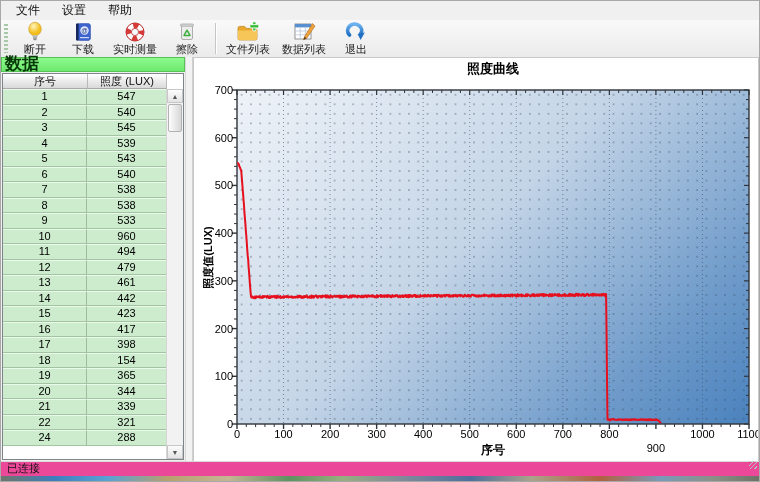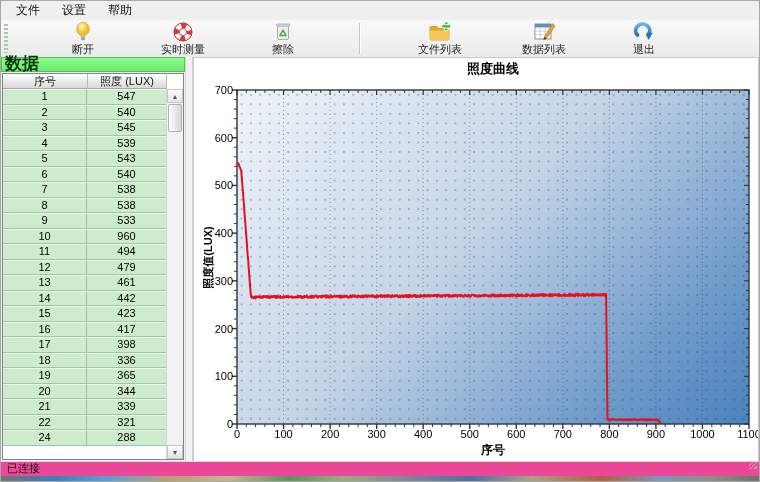--- a/index.html
+++ b/index.html
@@ -1,21 +1,21 @@
 <!DOCTYPE html>
 <html><head>
 <meta charset="utf-8">
 <style>
   html,body{margin:0;padding:0;background:#d8d8d8;font-family:"Liberation Sans",sans-serif;}
   .window{position:relative;width:760px;height:482px;background:#f0f0f0;overflow:hidden;border:1px solid #a8a8a8;box-sizing:border-box;}
   
   .menubar{height:19px;display:flex;align-items:center;padding-left:4px;background:#f0f0f0;}
   .menu-item{padding:2px 11px;font-size:12px;color:#111;cursor:default;}
   
-  .toolbar{height:37px;display:flex;align-items:stretch;background:linear-gradient(#f9f9f9,#ebebeb);padding-left:2px;border-bottom:1px solid #dcdcdc;gap:48px;}
+  .toolbar{height:37px;display:flex;align-items:stretch;background:linear-gradient(#f9f9f9,#ebebeb);padding-left:2px;border-bottom:1px solid #dcdcdc;}
   .gripper{width:4px;margin:4px 3px 4px 1px;background:repeating-linear-gradient(to bottom,#a8c9a8 0 2px,transparent 2px 4px);}
   .tb-btn{display:flex;flex-direction:column;align-items:center;justify-content:flex-start;padding:1px 6px 0 6px;min-width:36px;font-size:11px;color:#222;cursor:default;}
   .tb-btn .ico{width:24px;height:22px;display:block;}
   .tb-btn .lbl{line-height:12px;white-space:nowrap;}
   .tb-sep{width:1px;background:#c6c6c6;margin:3px 4px;box-shadow:1px 0 0 #ffffff;}
   
   .content{position:absolute;top:56px;left:0;right:0;bottom:19px;display:flex;}
   .left-panel{width:184px;display:flex;flex-direction:column;background:#f0f0f0;}
   .panel-header{height:13px;background:linear-gradient(#8cfa8c,#6fe96f);border:1px solid #56c256;font-size:17px;font-weight:bold;line-height:12px;padding:0 3px;color:#073807;}
   .tablebox{flex:1;margin:1px 1px 2px 1px;border:1px solid #7f8489;background:#fff;position:relative;overflow:hidden;}
@@ -79,20 +79,33 @@
             </defs>
           <ellipse cx="12" cy="8" rx="6.3" ry="6.8" fill="url(#gb)" stroke="#c79a2a" stroke-width="0.6"></ellipse>
           <rect x="9.6" y="14.2" width="4.8" height="2" fill="#bdbdbd"></rect>
           <rect x="10" y="16.2" width="4" height="1.6" fill="#9e9e9e"></rect>
           <rect x="10.5" y="17.8" width="3" height="1.4" fill="#8a8a8a"></rect>
         </svg>
       </span>
       <span class="lbl">断开</span>
     </div>
 
+    <div class="tb-btn">
+      <span class="ico">
+        <svg viewBox="0 0 24 22" width="24" height="22">
+          <rect x="5" y="2.5" width="14.5" height="17" rx="2" fill="#20357e"></rect>
+          <rect x="7.2" y="2.5" width="12.3" height="17" rx="2" fill="#3d63cf"></rect>
+          <rect x="5" y="2.5" width="2.6" height="17" rx="1" fill="#16295f"></rect>
+          <circle cx="13.5" cy="9.5" r="4.2" fill="#dfe8ff"></circle>
+          <text x="13.5" y="12" font-size="6.4" text-anchor="middle" fill="#20357e" font-family="Liberation Sans, sans-serif">@</text>
+          <rect x="9" y="16" width="9" height="1.2" fill="#cfd9f5"></rect>
+        </svg>
+      </span>
+      <span class="lbl">下载</span>
+    </div>
 
     <div class="tb-btn">
       <span class="ico">
         <svg viewBox="0 0 24 22" width="24" height="22">
           <circle cx="12" cy="11" r="9" fill="#ffffff" stroke="#bb2626" stroke-width="1"></circle>
           <circle cx="12" cy="11" r="6.5" fill="none" stroke="#d43a3a" stroke-width="5" stroke-dasharray="5.1 5.1" stroke-dashoffset="2.55"></circle>
           <circle cx="12" cy="11" r="3.6" fill="#f6fbff" stroke="#bb2626" stroke-width="0.8"></circle>
         </svg>
       </span>
       <span class="lbl">实时测量</span>
@@ -228,21 +241,21 @@
             <div class="tr">
               <div class="td c1">16</div>
               <div class="td c2">417</div>
             </div>
             <div class="tr">
               <div class="td c1">17</div>
               <div class="td c2">398</div>
             </div>
             <div class="tr">
               <div class="td c1">18</div>
-              <div class="td c2">336</div>
+              <div class="td c2">154</div>
             </div>
             <div class="tr">
               <div class="td c1">19</div>
               <div class="td c2">365</div>
             </div>
             <div class="tr">
               <div class="td c1">20</div>
               <div class="td c2">344</div>
             </div>
             <div class="tr">
@@ -474,21 +487,21 @@
       <div class="xlabel">序号</div>
     <div class="xtick" style="left: 22px; top: 370px;">0</div>
         <div class="xtick" style="left: 68.5455px; top: 370px;">100</div>
         <div class="xtick" style="left: 115.091px; top: 370px;">200</div>
         <div class="xtick" style="left: 161.636px; top: 370px;">300</div>
         <div class="xtick" style="left: 208.182px; top: 370px;">400</div>
         <div class="xtick" style="left: 254.727px; top: 370px;">500</div>
         <div class="xtick" style="left: 301.273px; top: 370px;">600</div>
         <div class="xtick" style="left: 347.818px; top: 370px;">700</div>
         <div class="xtick" style="left: 394.364px; top: 370px;">800</div>
-        <div class="xtick" style="left: 440.909px; top: 370px;">900</div>
+        <div class="xtick" style="left: 440.909px; top: 384px;">900</div>
         <div class="xtick" style="left: 487.455px; top: 370px;">1000</div>
         <div class="xtick" style="left: 534px; top: 370px;">1100</div>
         <div class="ytick" style="left: 7px; top: 360px;">0</div>
         <div class="ytick" style="left: 7px; top: 312.286px;">100</div>
         <div class="ytick" style="left: 7px; top: 264.571px;">200</div>
         <div class="ytick" style="left: 7px; top: 216.857px;">300</div>
         <div class="ytick" style="left: 7px; top: 169.143px;">400</div>
         <div class="ytick" style="left: 7px; top: 121.429px;">500</div>
         <div class="ytick" style="left: 7px; top: 73.7143px;">600</div>
         <div class="ytick" style="left: 7px; top: 26px;">700</div>

